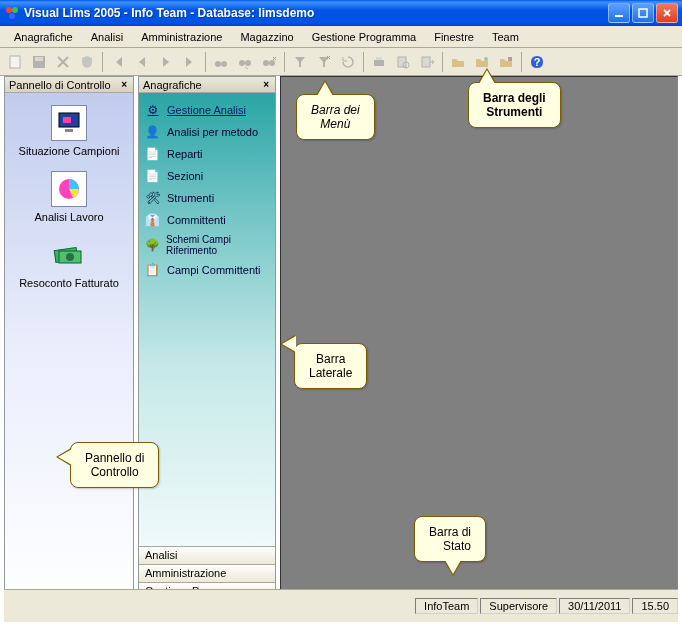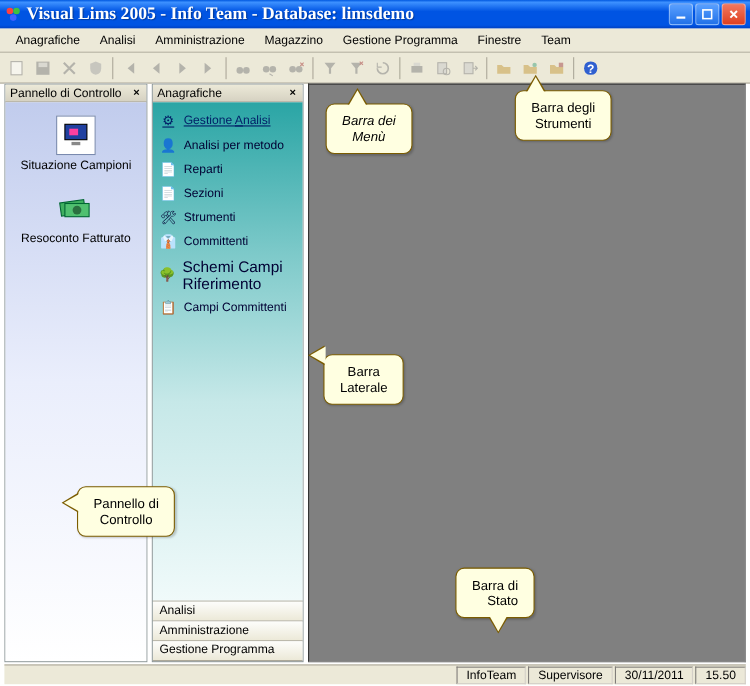--- a/index.html
+++ b/index.html
@@ -1,20 +1,20 @@
 <!DOCTYPE html>
 <html><head>
 <meta charset="utf-8">
 <style>
 * { margin: 0; padding: 0; box-sizing: border-box; font-family: Tahoma, sans-serif; font-size: 11px; }
 body { background: #fff; width: 682px; height: 624px; overflow: hidden; position: relative; }
 
 .titlebar { height: 26px; background: linear-gradient(to bottom, #0058e0 0%, #3d91ff 8%, #0054e3 40%, #0054e3 88%, #003fc0 100%); display: flex; align-items: center; padding: 0 4px; color: #fff; font-weight: bold; }
 .titlebar .app-icon { width: 16px; height: 16px; margin-right: 4px; display:flex;align-items:center;justify-content:center;}
-.titlebar .title { flex: 1; font-size: 16px; text-shadow: 1px 1px 1px rgba(0,0,0,0.3); font-family: Liberation Serif, serif; }
+.titlebar .title { flex: 1; font-size: 12px; text-shadow: 1px 1px 1px rgba(0,0,0,0.3); }
 .titlebar .win-btns { display: flex; gap: 2px; }
 .titlebar .win-btn { width: 22px; height: 20px; border-radius: 3px; display:flex;align-items:center;justify-content:center; border:1px solid rgba(255,255,255,0.4); color:#fff; font-weight:bold; font-size:10px; }
 .win-min, .win-max { background: linear-gradient(to bottom,#5aa0ff,#2171e8); }
 .win-close { background: linear-gradient(to bottom,#f07860,#e04020); }
 
 .menubar { height: 22px; background:#ece9d8; border-bottom:1px solid #aca899; display:flex; align-items:center; padding:0 6px; gap:2px; }
 .menubar span { padding:2px 8px; cursor:default; }
 
 .toolbar { height: 28px; background:#ece9d8; border-bottom:1px solid #aca899; display:flex; align-items:center; padding:0 4px; gap:2px; }
 .toolbar .sep { width:1px; height:20px; background:#aca899; margin:0 2px; }
@@ -34,21 +34,21 @@
 .sidebar-header .close { margin-left:auto; font-size:10px; font-weight:bold; padding:0 2px;}
 .sidebar-body { flex:1; background:linear-gradient(to bottom,#2aa5a5 0%, #7cc9c9 30%, #c6e8e8 60%, #f0fafa 100%); padding:6px 0; overflow:hidden;}
 .sb-item { display:flex; align-items:center; gap:6px; padding:3px 6px; font-size:11px; color:#003; }
 .sb-item.selected { color:#001d66; font-weight:normal; text-decoration:underline; }
 .sb-item .sb-icon { width:16px; height:16px; display:flex;align-items:center;justify-content:center; font-size:12px; }
 .sidebar-tabs { border-top:1px solid #aca899; }
 .sidebar-tab { height:18px; background:linear-gradient(to bottom,#fdfdfb,#ece9d8); border-bottom:1px solid #aca899; padding:2px 6px; font-size:11px; }
 
 .mdi { flex:1; background:#808080; border:1px inset #888; }
 
-.statusbar { position:absolute; bottom:2px; left:4px; right:4px; height:18px; background:#ece9d8; border-top:1px solid #aca899; display:flex; align-items:center; font-size:11px; }
+.statusbar { position:absolute; bottom:2px; left:4px; right:4px; height:33px; background:#ece9d8; border-top:1px solid #aca899; display:flex; align-items:center; font-size:11px; }
 .statusbar .spacer { flex:1; }
 .statusbar .cell { border:1px inset #d4d0c8; padding:1px 8px; margin-left:2px; background:#ece9d8; }
 
 .callout { position:absolute; background:#ffffe1; border:1px solid #7b5c00; border-radius:8px; padding:8px 14px; font-size:12px; text-align:center; box-shadow:1px 1px 2px rgba(0,0,0,0.2); z-index:10; }
 .callout .tail { position:absolute; width:0; height:0; }
 .tail-up { border-left:8px solid transparent; border-right:8px solid transparent; border-bottom:14px solid #ffffe1; top:-13px; }
 .tail-up::before { content:''; position:absolute; left:-9px; top:-2px; border-left:9px solid transparent; border-right:9px solid transparent; border-bottom:15px solid #7b5c00; z-index:-1; }
 .tail-down { border-left:8px solid transparent; border-right:8px solid transparent; border-top:14px solid #ffffe1; bottom:-13px; }
 .tail-down::before { content:''; position:absolute; left:-9px; bottom:-2px; border-left:9px solid transparent; border-right:9px solid transparent; border-top:15px solid #7b5c00; z-index:-1; }
 .tail-left { border-top:8px solid transparent; border-bottom:8px solid transparent; border-right:14px solid #ffffe1; left:-13px; }
@@ -236,20 +236,30 @@
         <div class="icon-box">
             <svg width="28" height="28">
               <rect x="4" y="4" width="20" height="14" fill="#2040a0" stroke="#000"></rect>
               <rect x="8" y="8" width="8" height="6" fill="#ff40a0"></rect>
               <rect x="10" y="20" width="8" height="3" fill="#888"></rect>
             </svg>
           </div>
         <span>Situazione Campioni</span>
       </div>
       <div class="cp-item">
+        <div class="icon-box">
+            <svg width="28" height="28">
+              <circle cx="14" cy="14" r="10" fill="#ff40c0"></circle>
+              <path d="M14 14 L14 4 A10 10 0 0 1 24 14 Z" fill="#40c0ff"></path>
+              <path d="M14 14 L24 14 A10 10 0 0 1 18 23 Z" fill="#ffe040"></path>
+            </svg>
+          </div>
+        <span>Analisi Lavoro</span>
+      </div>
+      <div class="cp-item">
         <div class="icon-box" style="border:none;background:transparent;">
             <svg width="32" height="28">
               <rect x="2" y="8" width="22" height="12" fill="#40b060" stroke="#063" transform="rotate(-8 13 14)"></rect>
               <rect x="6" y="10" width="22" height="12" fill="#50c070" stroke="#063"></rect>
               <circle cx="17" cy="16" r="4" fill="#2a7040"></circle>
             </svg>
           </div>
         <span>Resoconto Fatturato</span>
       </div>
     </div>
@@ -280,21 +290,21 @@
       <div class="sb-item">
           <span class="sb-icon">🛠</span>
           <span>Strumenti</span>
         </div>
       <div class="sb-item">
           <span class="sb-icon">👔</span>
           <span>Committenti</span>
         </div>
       <div class="sb-item">
           <span class="sb-icon">🌳</span>
-          <span style="font-size:14px;">Schemi Campi Riferimento</span>
+          <span style="font-size:10px;">Schemi Campi Riferimento</span>
         </div>
       <div class="sb-item">
           <span class="sb-icon">📋</span>
           <span>Campi Committenti</span>
         </div>
     </div>
     <div class="sidebar-tabs">
       <div class="sidebar-tab">Analisi</div>
       <div class="sidebar-tab">Amministrazione</div>
       <div class="sidebar-tab">Gestione Programma</div>
@@ -307,20 +317,20 @@
 <div class="statusbar">
   <div class="spacer"></div>
   <div class="cell">InfoTeam</div>
   <div class="cell">Supervisore</div>
   <div class="cell">30/11/2011</div>
   <div class="cell">15.50</div>
 </div>
 
 <div class="callout" style="left:296px; top:94px; white-space:pre-line;font-style:italic;"><div class="tail tail-up" style="left:20px;"></div>Barra dei
 Menù</div>
-<div class="callout" style="left:468px; top:82px; white-space:pre-line;"><div class="tail tail-up" style="left:10px;"></div>Barra degli
+<div class="callout" style="left:468px; top:82px; white-space:pre-line;font-weight:bold;"><div class="tail tail-up" style="left:10px;"></div>Barra degli
 Strumenti</div>
-<div class="callout" style="left:294px; top:322px; white-space:pre-line;"><div class="tail tail-left" style="top:-8px;"></div>Barra
+<div class="callout" style="left:294px; top:343px; white-space:pre-line;"><div class="tail tail-left" style="top:-8px;"></div>Barra
 Laterale</div>
 <div class="callout" style="left:70px; top:442px; white-space:pre-line;"><div class="tail tail-left" style="top:6px;"></div>Pannello di
 Controllo</div>
 <div class="callout" style="left:414px; top:516px; white-space:pre-line;text-align:right;"><div class="tail tail-down" style="left:30px;"></div>Barra di
 Stato</div>
 
 </body></html>

